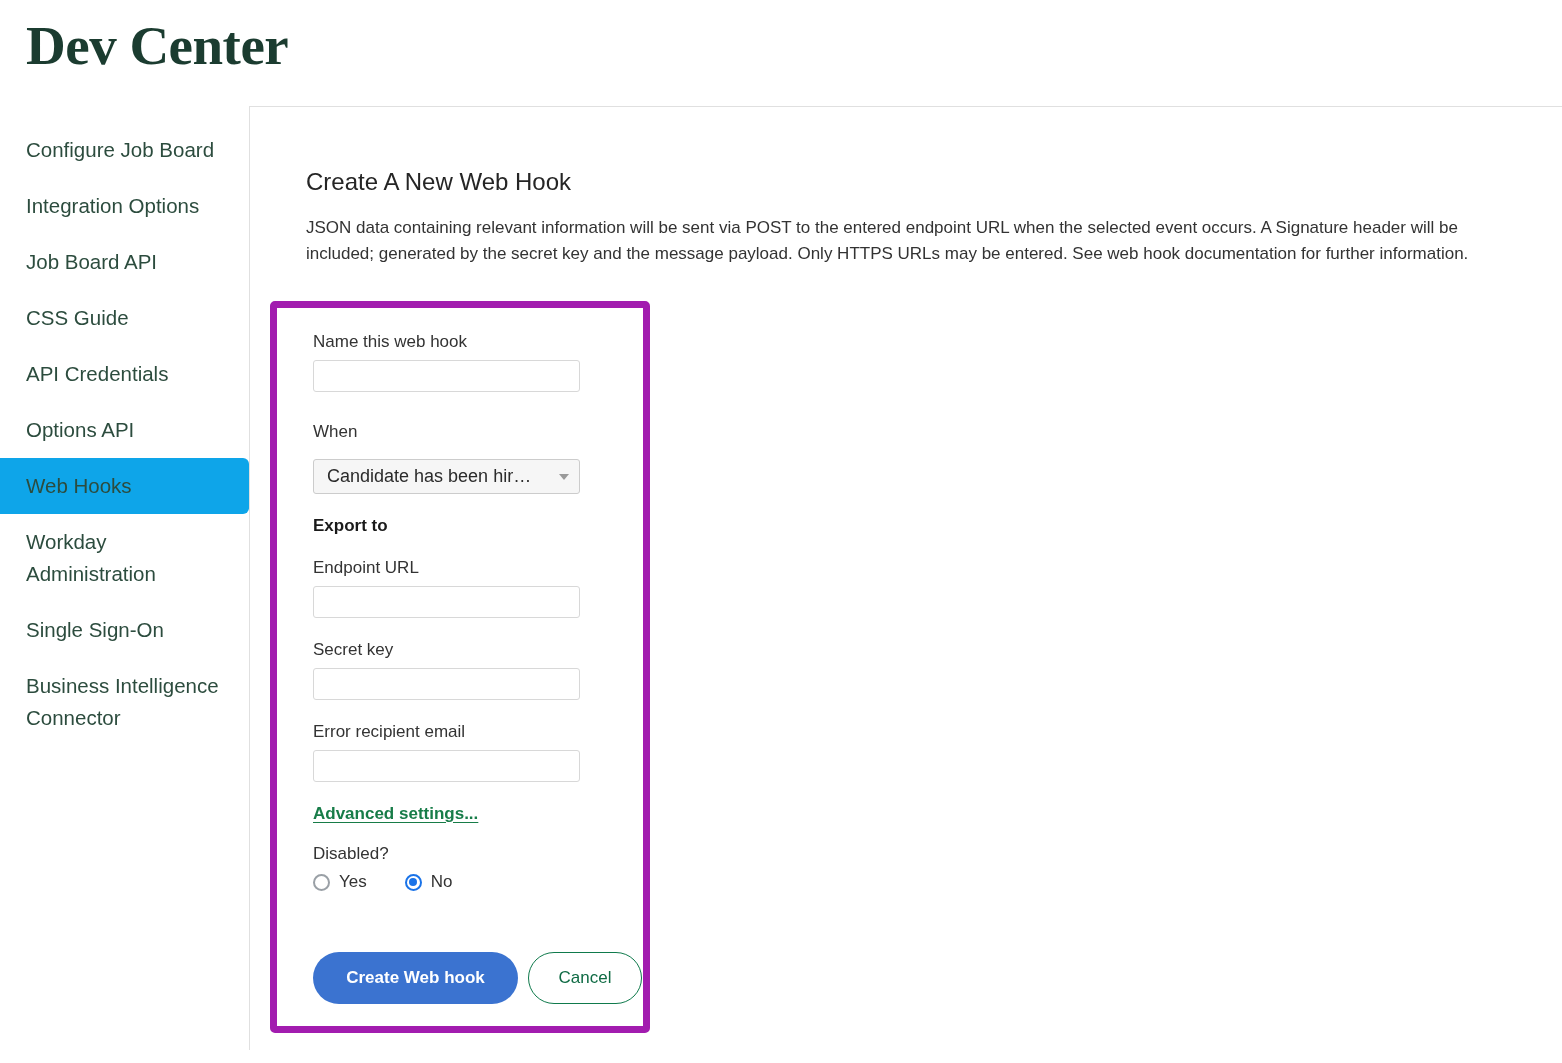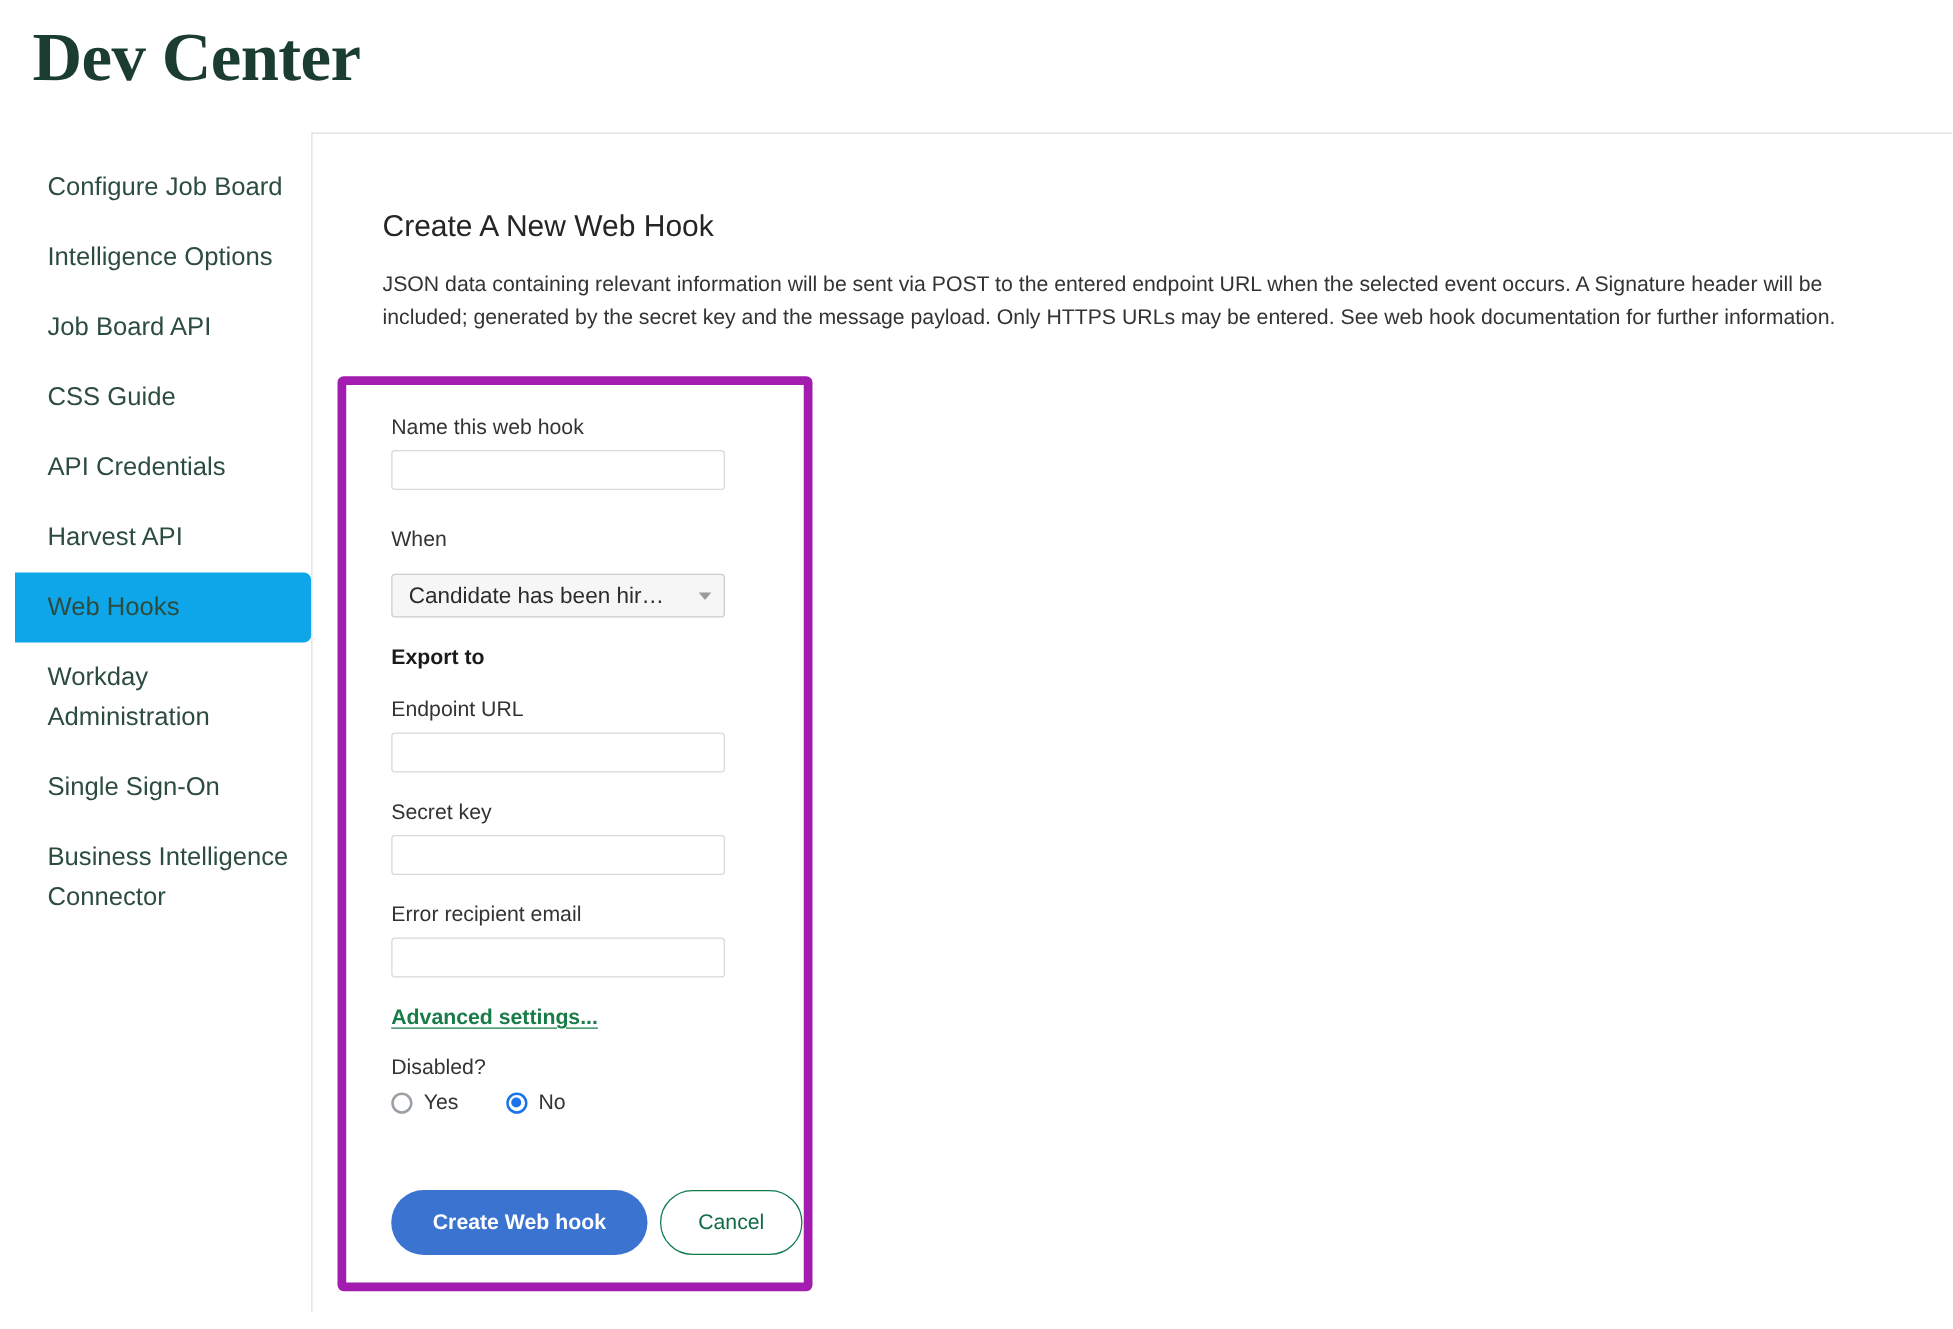--- a/index.html
+++ b/index.html
@@ -36,21 +36,20 @@
     display: flex;
     align-items: flex-start;
   }
 
   
   .sidebar {
     width: 249px;
     flex: 0 0 249px;
     padding-top: 16px;
     box-sizing: border-box;
-    padding-left: 12px;
   }
   .nav-item {
     display: block;
     font-size: 20.5px;
     line-height: 32px;
     color: #2c4c3e;
     padding: 12px 18px 12px 26px;
     box-sizing: border-box;
     cursor: pointer;
     border-top-right-radius: 6px;
@@ -251,25 +250,25 @@
 <body>
 
 <div class="page-header">
   <h1 class="page-title">Dev Center</h1>
 </div>
 
 <div class="layout">
 
   <nav class="sidebar">
     <a class="nav-item">Configure Job Board</a>
-    <a class="nav-item">Intelligence Options</a>
+    <a class="nav-item">Integration Options</a>
     <a class="nav-item">Job Board API</a>
     <a class="nav-item">CSS Guide</a>
     <a class="nav-item">API Credentials</a>
-    <a class="nav-item">Harvest API</a>
+    <a class="nav-item">Options API</a>
     <a class="nav-item active">Web Hooks</a>
     <a class="nav-item">Workday Administration</a>
     <a class="nav-item">Single Sign-On</a>
     <a class="nav-item">Business Intelligence Connector</a>
   </nav>
 
   <main class="main-panel">
 
     <h2 class="section-title">Create A New Web Hook</h2>
     <p class="section-desc">JSON data containing relevant information will be sent via POST to the entered endpoint URL when the selected event occurs. A Signature header will be included; generated by the secret key and the message payload. Only HTTPS URLs may be entered. See web hook documentation for further information.</p>

